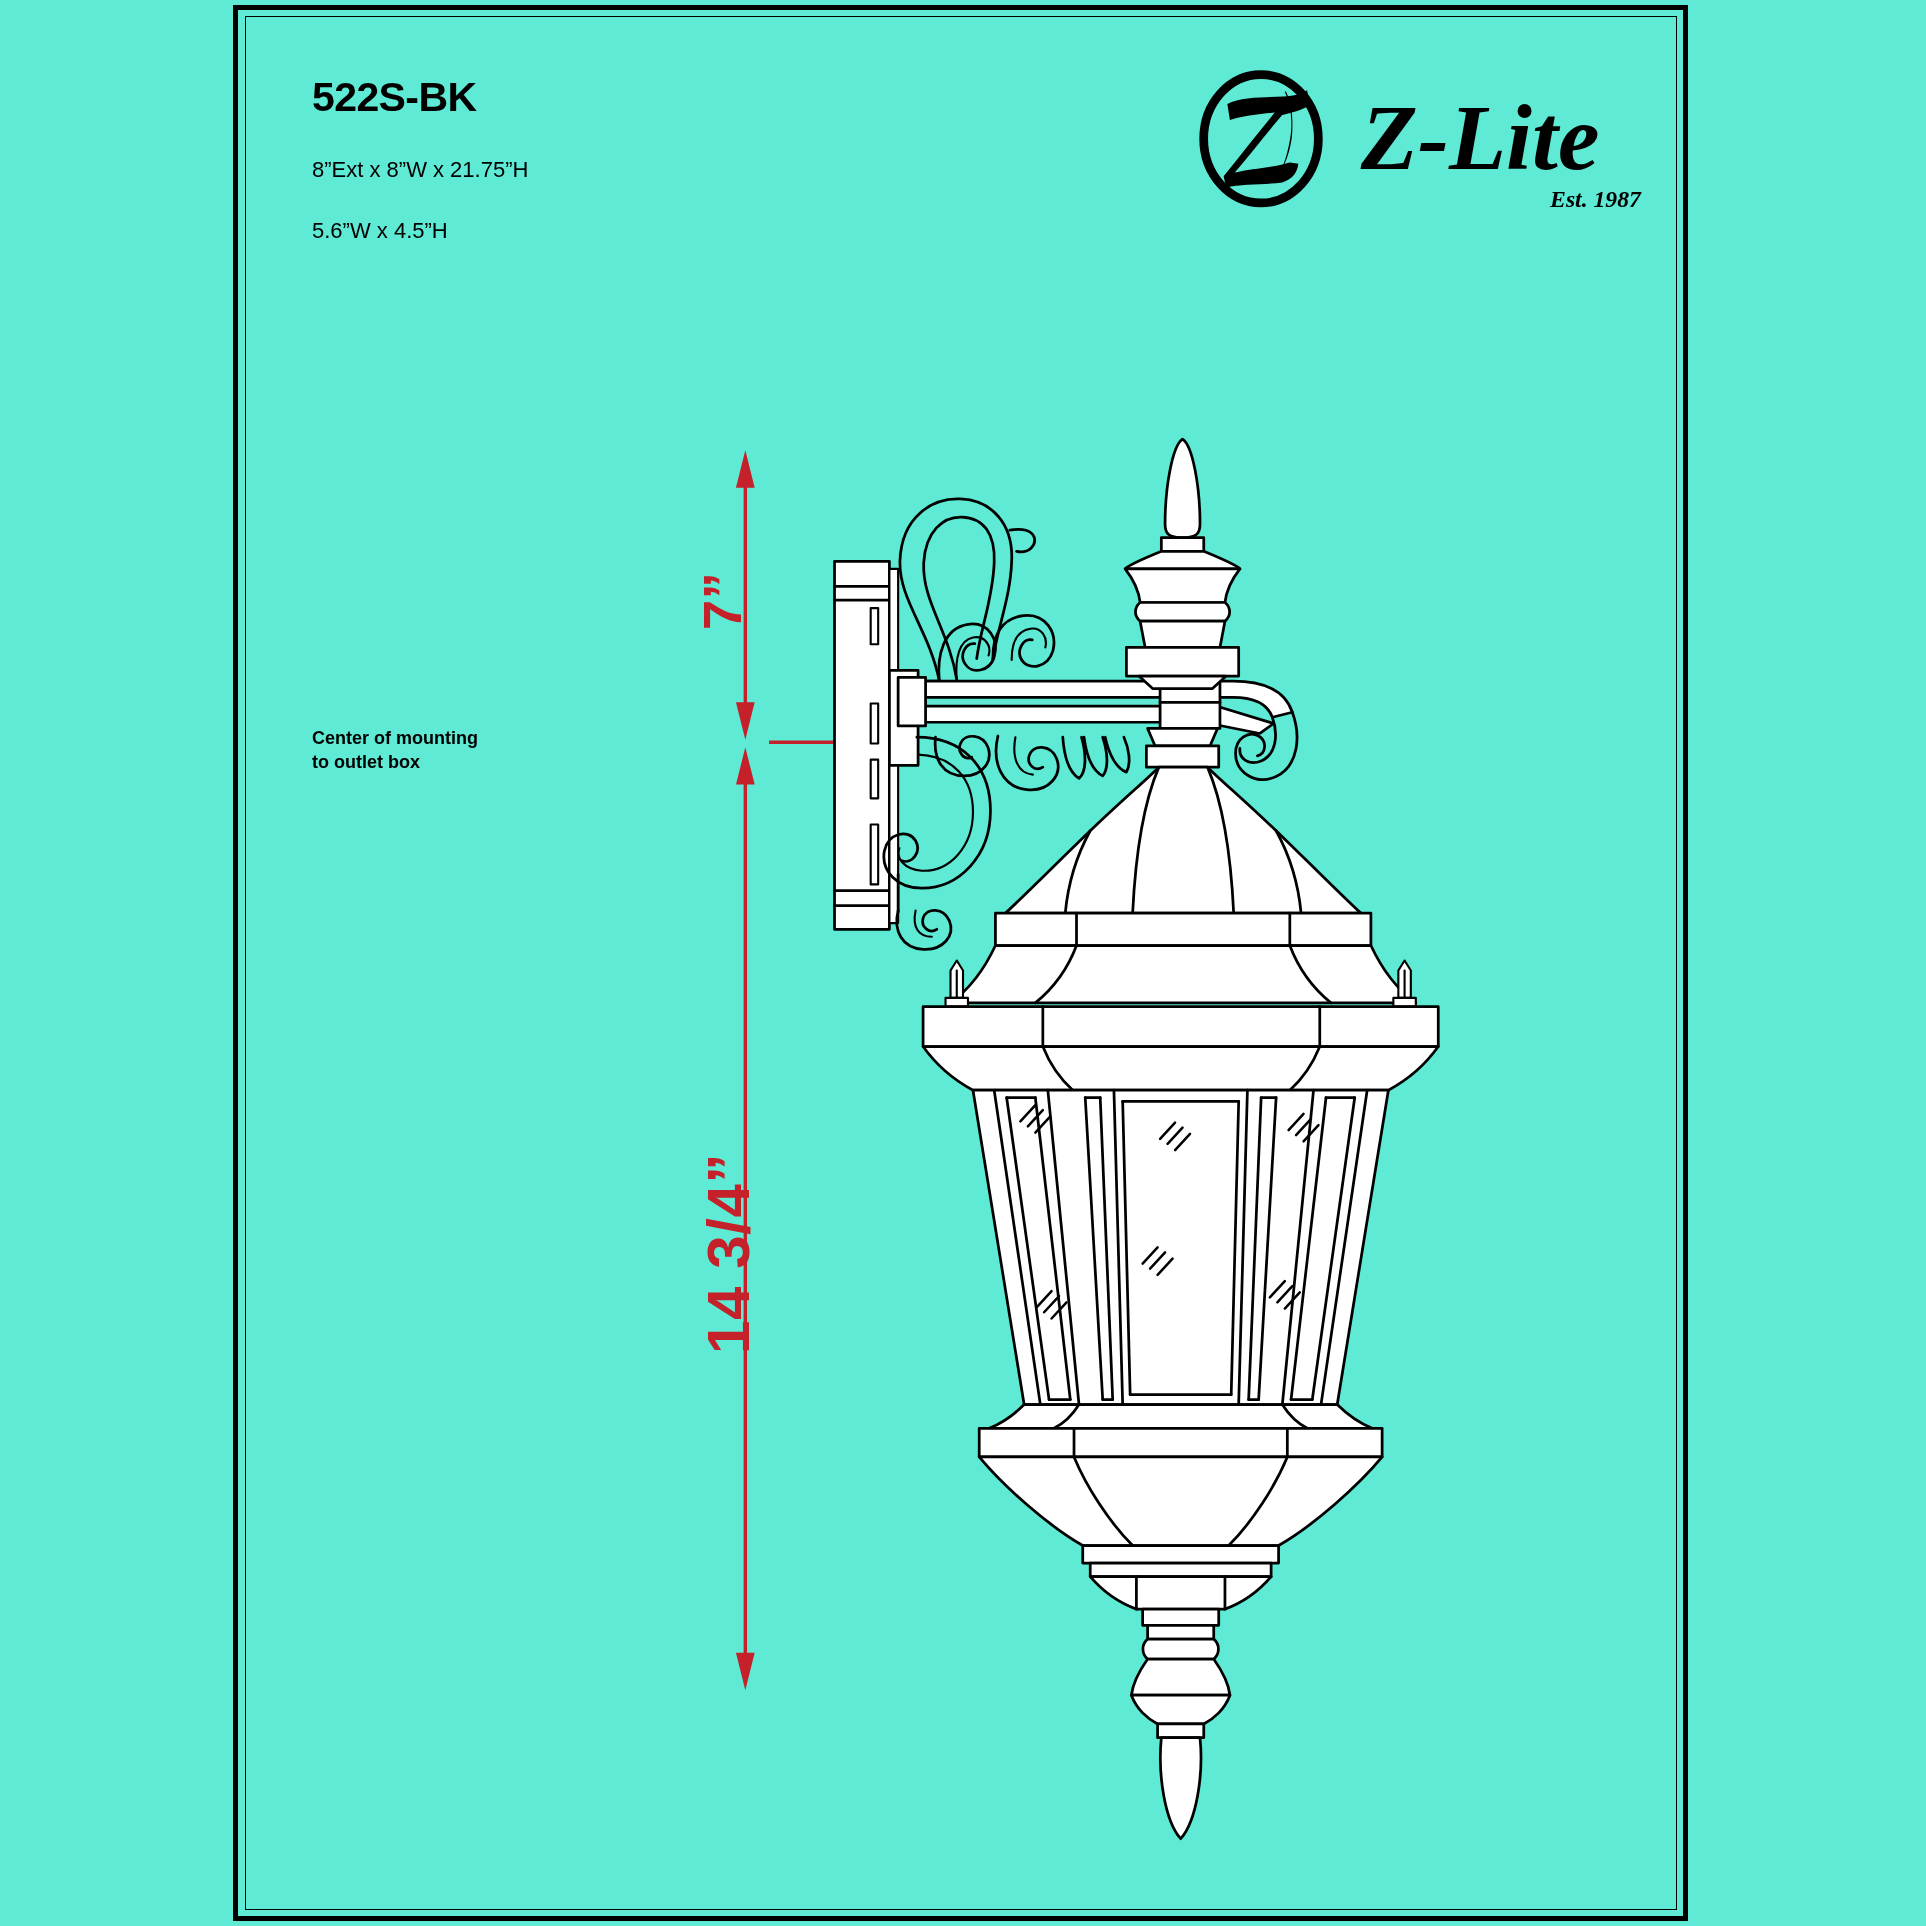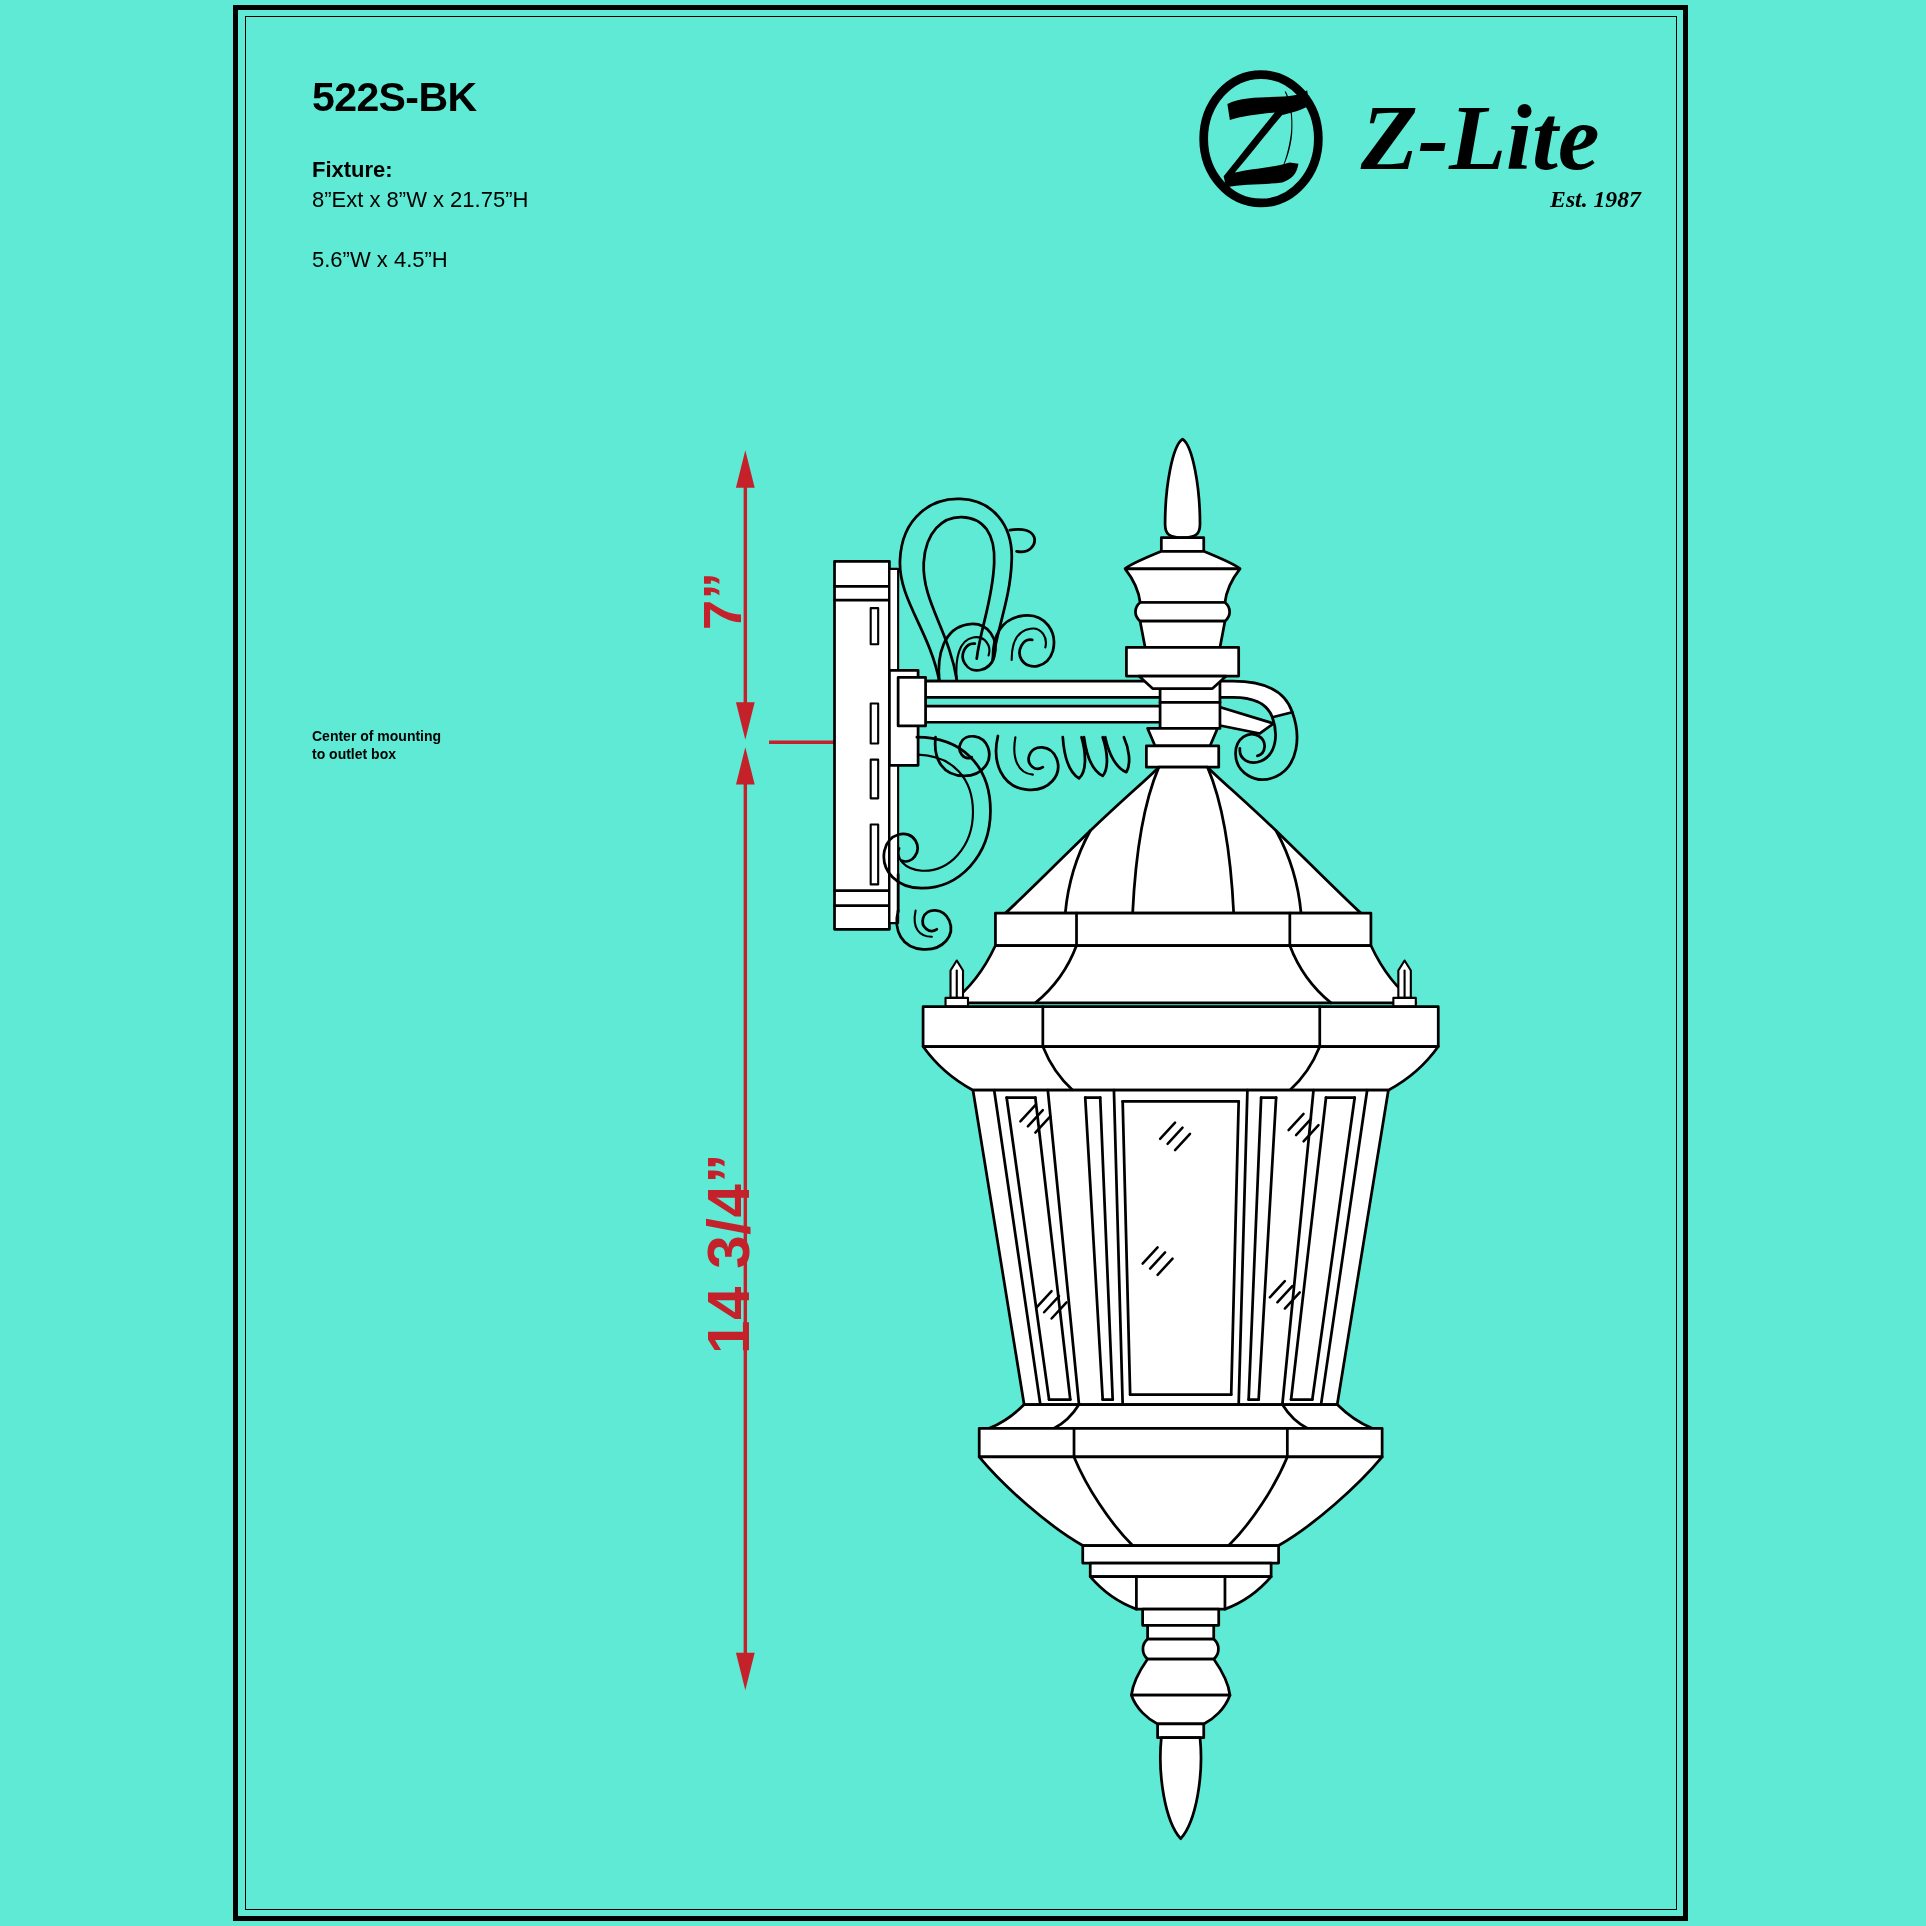--- a/index.html
+++ b/index.html
@@ -75,21 +75,21 @@
     width: 474px;
     height: 162px;
     font-weight: bold;
   }
   
   #mount-callout {
     position: absolute;
     left: 312px;
     top: 727px;
     width: 287px;
-    font-size: 14px;
+    font-size: 18px;
     font-weight: bold;
     color: #000;
     line-height: 1.32;
   }
   
   .dim-label {
     position: absolute;
     color: #C4212A;
     font-size: 0;
     transform-origin: 0 0;
@@ -136,21 +136,20 @@
 
 <div id="sheet">
 
   <div id="frame-outer"></div>
   <div id="frame-inner"></div>
 
   <div id="spec-block">
     <div id="model-number">522S-BK</div>
 
     <div class="spec-group">
-      <div class="spec-label">Fixture:</div>
       <div class="spec-value">8”Ext x 8”W x 21.75”H</div>
     </div>
 
     <div class="spec-group">
       <div class="spec-value">5.6”W x 4.5”H</div>
     </div>
   </div>
 
   <div id="logo">
     <svg width="474" height="162" viewBox="0 0 760 260" xmlns="http://www.w3.org/2000/svg">

